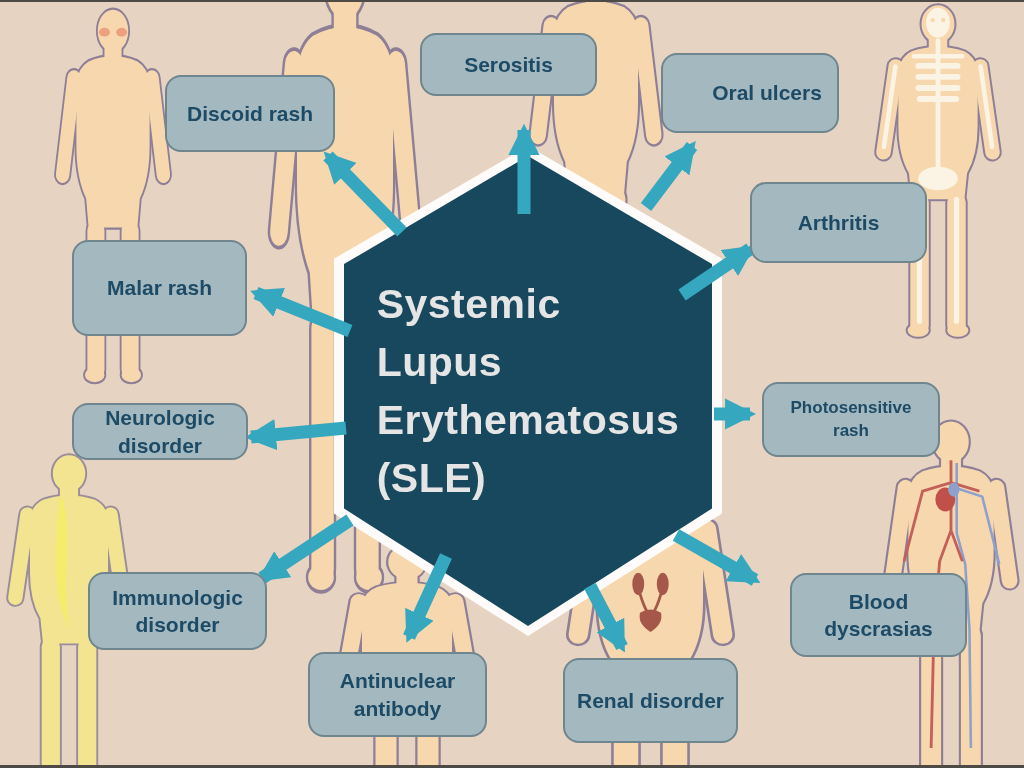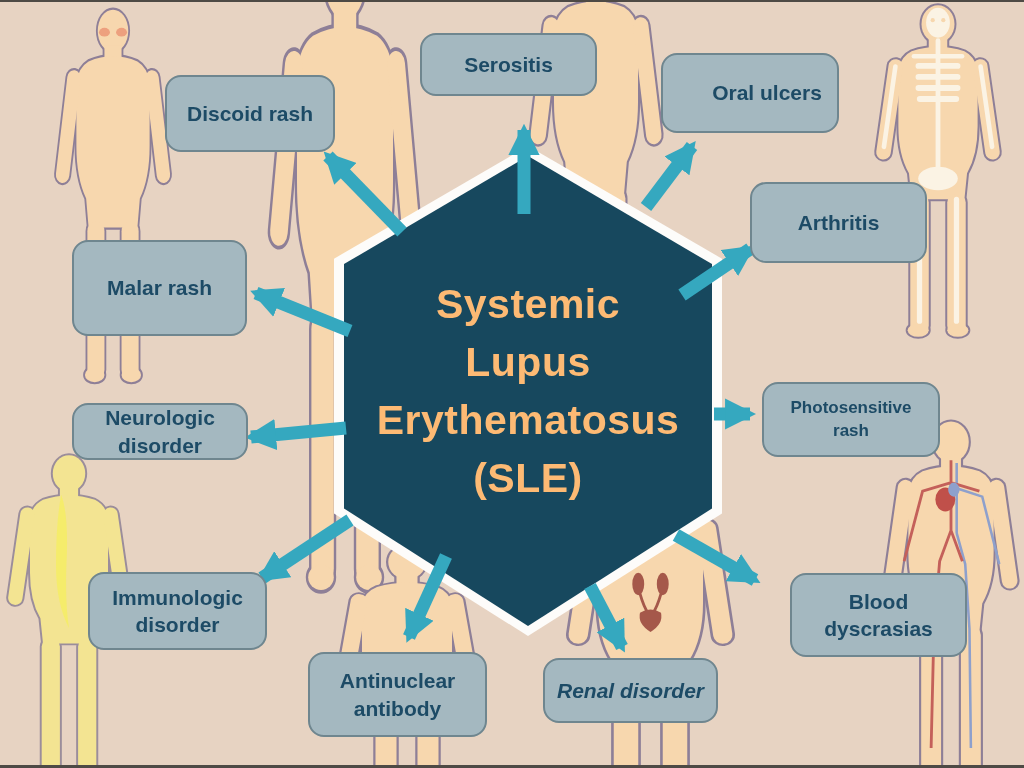--- a/index.html
+++ b/index.html
@@ -24,22 +24,22 @@
     position:absolute; left:334px; top:146px; width:388px; height:490px;
     background:#fdfcfa; z-index:2;
     clip-path:polygon(50% 0%, 100% 23%, 100% 75%, 50% 100%, 0% 75%, 0% 23%);
   }
   .hex-inner {
     position:absolute; left:10px; top:10px; right:10px; bottom:10px;
     background:#17485e;
     clip-path:polygon(50% 0%, 100% 23%, 100% 75%, 50% 100%, 0% 75%, 0% 23%);
     display:flex; flex-direction:column; align-items:center; justify-content:center;
   }
-  .hex-title { color:#fdba74; font-weight:bold; font-size:41px; line-height:1.42;
-               text-align:center; letter-spacing:0.5px; }
+  .hex-title { color:#e5e5e5; font-weight:bold; font-size:41px; line-height:1.42;
+               text-align:left; letter-spacing:0.5px; }
 
   
   #arrow-layer { position:absolute; left:0; top:0; z-index:3; }
 
   
   .node {
     position:absolute; z-index:4; box-sizing:border-box;
     background:#a4b8c0; border:2px solid #6f868f; border-radius:16px;
     display:flex; align-items:center; justify-content:center; text-align:center;
     color:#1d4b66; font-weight:bold; font-size:21px; line-height:1.3;
@@ -47,21 +47,21 @@
   }
   .n-discoid      { left:165px; top:75px;  width:170px; height:77px; }
   .n-serositis    { left:420px; top:33px;  width:177px; height:63px; }
   .n-oral         { left:661px; top:53px;  width:178px; height:80px;padding-left:44px; }
   .n-arthritis    { left:750px; top:182px; width:177px; height:81px; }
   .n-photo        { left:762px; top:382px; width:178px; height:75px; font-size:17px; }
   .n-malar        { left:72px;  top:240px; width:175px; height:96px; }
   .n-neuro        { left:72px;  top:403px; width:176px; height:57px; }
   .n-immuno       { left:88px;  top:572px; width:179px; height:78px; }
   .n-antinuclear  { left:308px; top:652px; width:179px; height:85px; }
-  .n-renal        { left:543px; top:658px; width:175px; height:65px;font-style:italic; }
+  .n-renal        { left:563px; top:658px; width:175px; height:85px; }
   .n-blood        { left:758px; top:573px; width:177px; height:84px;margin-left:32px; }
 </style>
 </head>
 <body>
 
 <div id="stage">
 
   <svg width="0" height="0" style="position:absolute" aria-hidden="true">
     <defs>
       <g id="person-base">

